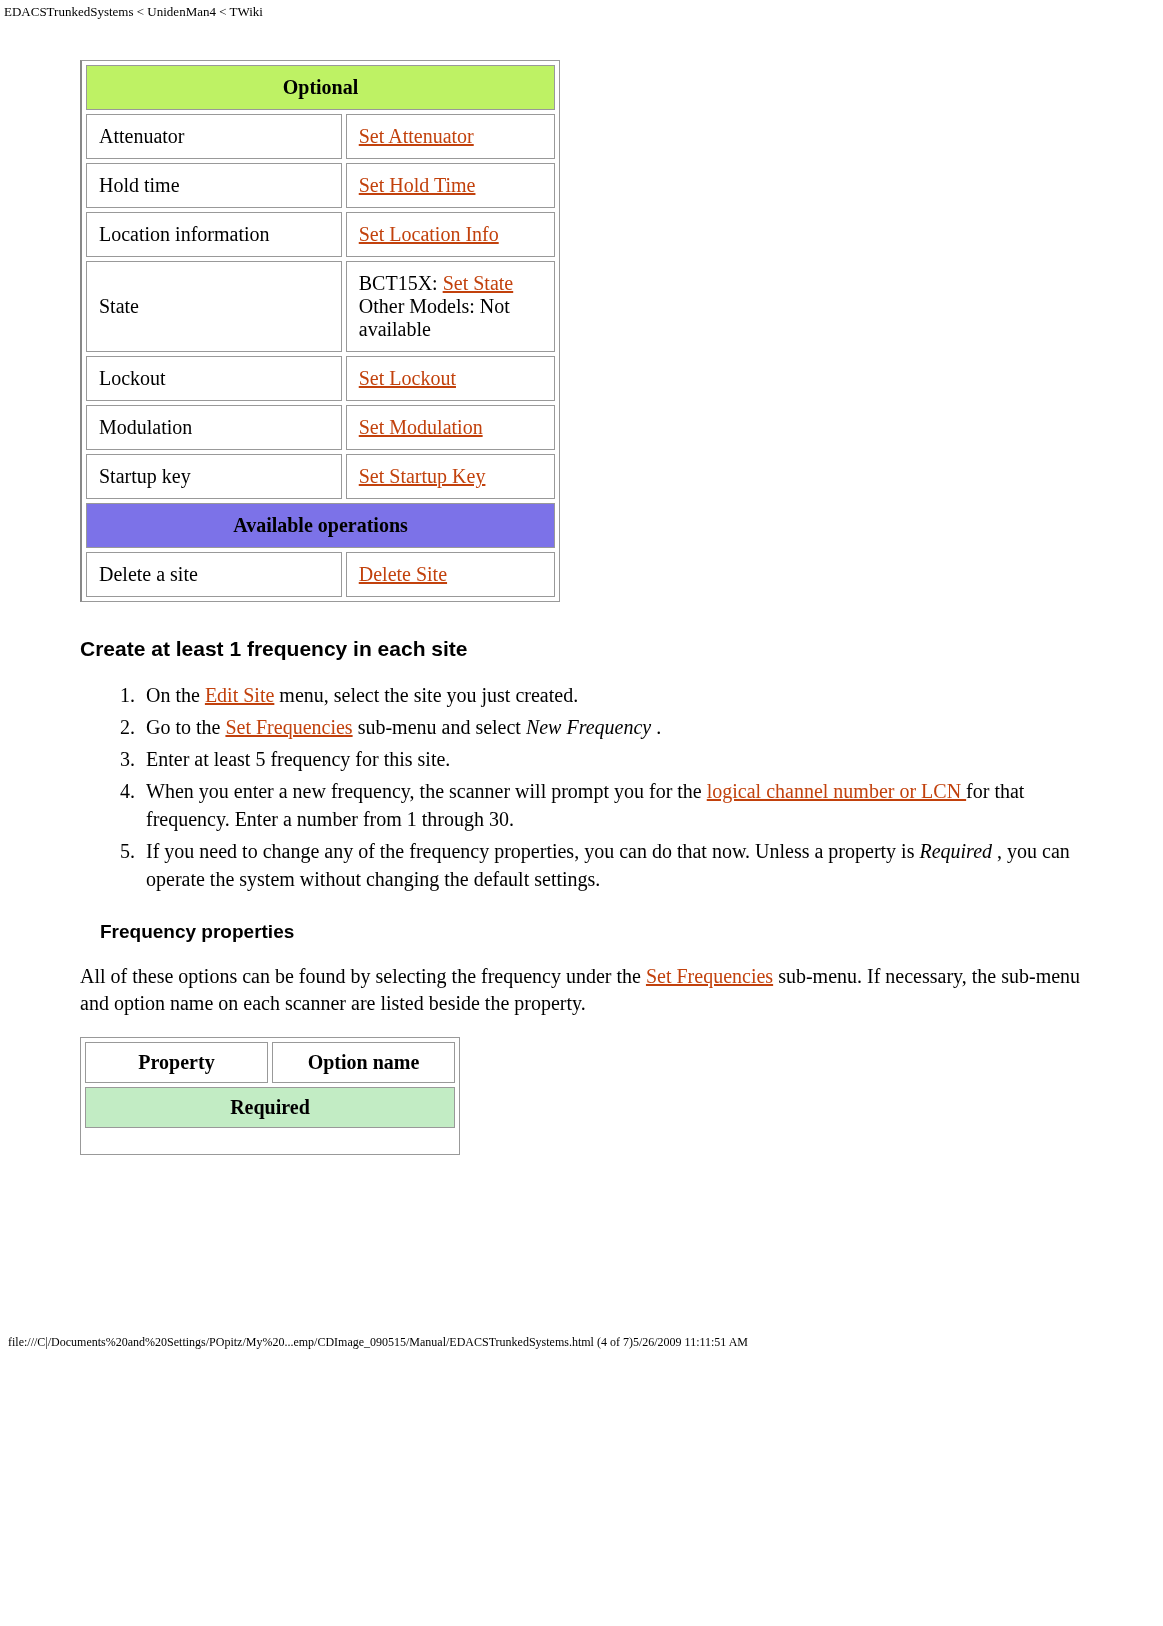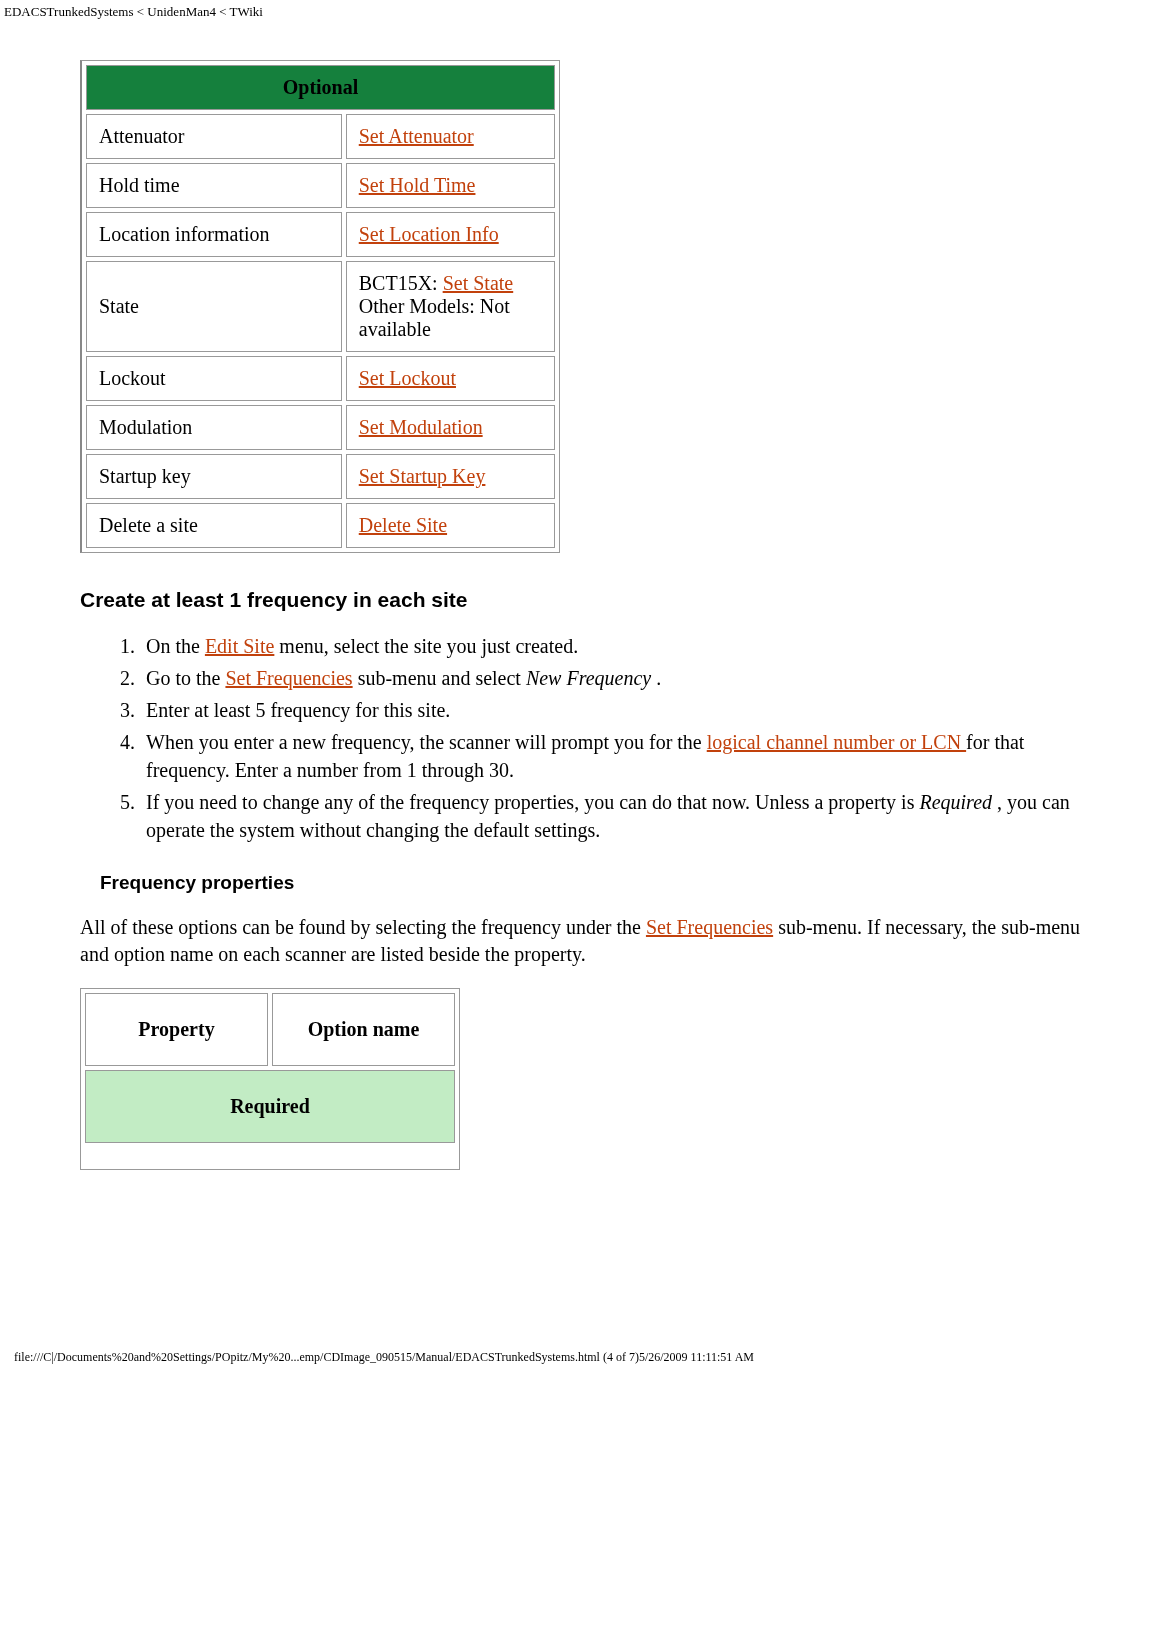--- a/index.html
+++ b/index.html
@@ -32,21 +32,21 @@
       padding: 10px 12px;
       text-align: left;
       font-weight: normal;
       vertical-align: middle;
     }
     th {
       font-weight: bold;
       text-align: center;
     }
     .optional-header {
-      background: #15803d;
+      background: #bef264;
     }
     .operations-header {
       background: #7c72e8;
     }
     .required-header {
       background: #c2ecc4;
     }
     a {
       color: #c2410c;
       text-decoration: underline;
@@ -81,35 +81,35 @@
     }
     em {
       font-style: italic;
     }
     .table2 {
       width: 380px;
       border: 1px solid #999;
       margin-top: 20px;
     }
     .table2 td, .table2 th {
-      padding: 24px 12px;
+      padding: 8px 12px;
     }
     .col1 { width: 55%; }
     .col2 { width: 45%; }
     .t2col1 { width: 50%; }
     .t2col2 { width: 50%; }
     .blank-row td {
       border: none;
       height: 18px;
       padding: 0;
     }
     .footer {
       font-size: 12px;
       margin-top: 180px;
-      margin-left: 14px;
+      margin-left: 8px;
       margin-bottom: 8px;
     }
   </style>
 </head>
 <body>
 
 <div class="header-text">EDACSTrunkedSystems &lt; UnidenMan4 &lt; TWiki</div>
 
 <div class="content">
 
@@ -143,20 +143,23 @@
     </tr>
     <tr>
       <td class="col1">Modulation</td>
       <td class="col2"><a href="#">Set Modulation</a></td>
     </tr>
     <tr>
       <td class="col1">Startup key</td>
       <td class="col2"><a href="#">Set Startup Key</a></td>
     </tr>
     <tr>
+      <th colspan="2" class="operations-header">Available operations</th>
+    </tr>
+    <tr>
       <td class="col1">Delete a site</td>
       <td class="col2"><a href="#">Delete Site</a></td>
     </tr>
   </tbody>
     </table>
 
   <h3>Create at least 1 frequency in each site</h3>
 
 
   <ol>

